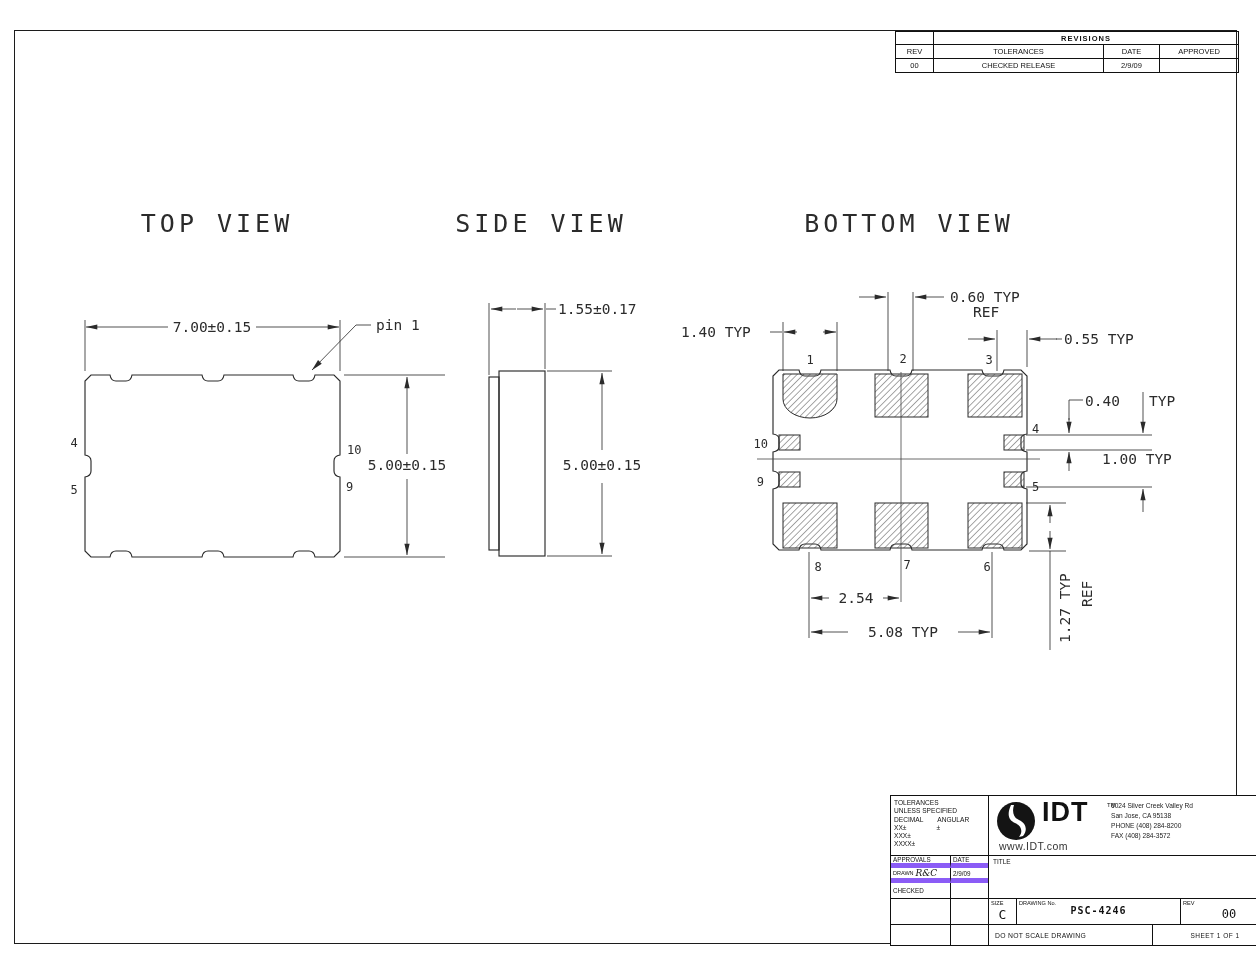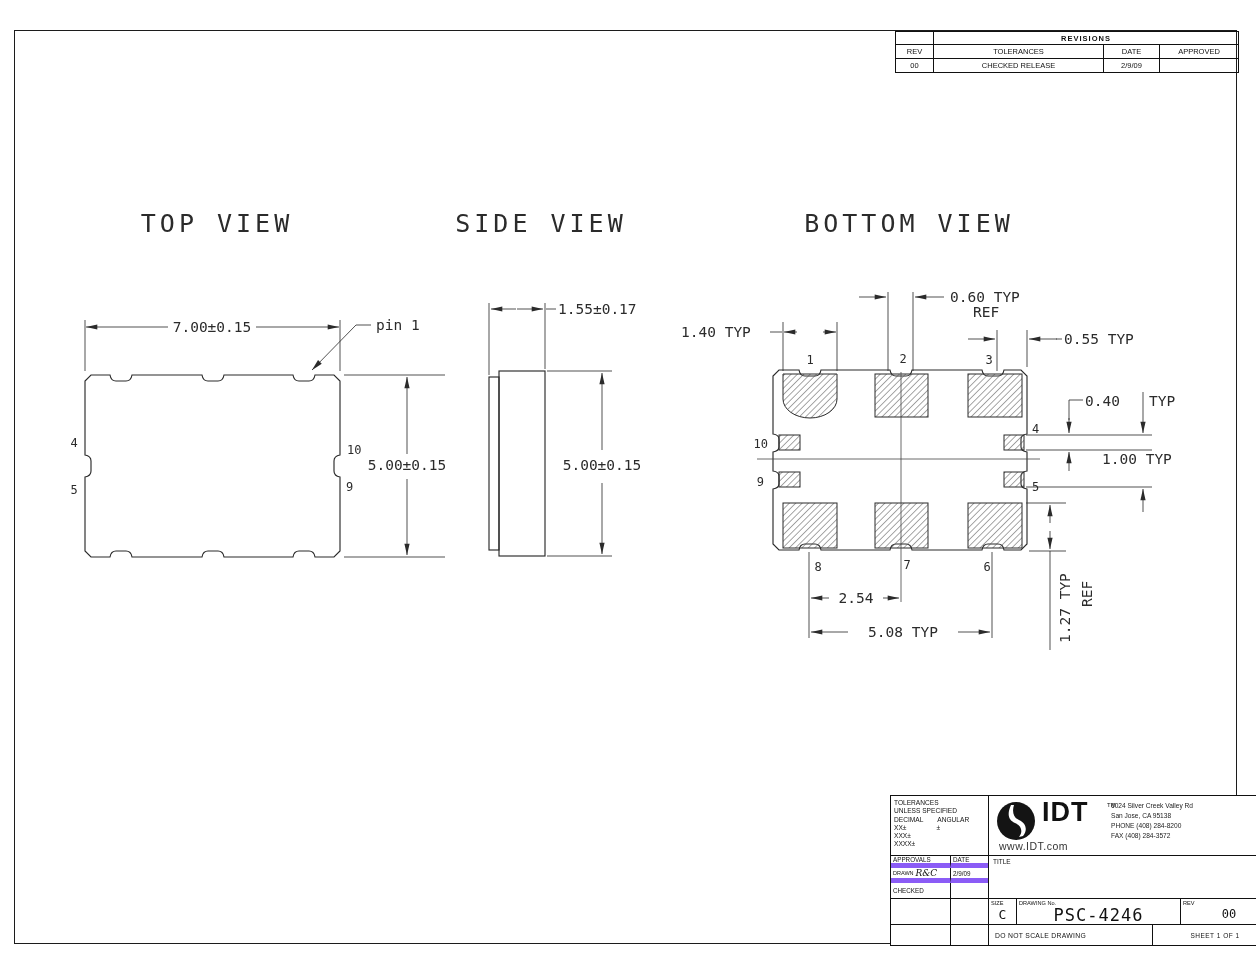--- a/index.html
+++ b/index.html
@@ -48,21 +48,21 @@
   .titlelabel{position:absolute;left:4px;top:2px;font-size:6.5px;font-family:"Liberation Sans",sans-serif;}
   .titlelines{margin:2px 0 0 34px;font-size:10.5px;line-height:13.2px;}
   .l3{width:98px;border-right:1px solid #111;display:grid;grid-template-columns:60px 1fr;}
   .l3 div{border-right:1px solid #111;}
   .l3 div:last-child{border-right:none;}
   .szc{width:28px;border-right:1px solid #111;position:relative;}
   .dwgc{width:164px;border-right:1px solid #111;position:relative;}
   .revc{flex:1;position:relative;}
   .mini{position:absolute;left:2px;top:1px;font-size:5.6px;}
   .szv{position:absolute;left:0;right:0;top:8px;text-align:center;font-size:13px;font-family:"DejaVu Sans Mono",monospace;}
-  .dwgv{position:absolute;left:0;right:0;top:6px;text-align:center;font-size:17px;letter-spacing:1px;font-family:"DejaVu Sans Mono",monospace;}
+  .dwgv{position:absolute;left:0;right:0;top:6px;text-align:center;font-size:10px;letter-spacing:1px;font-family:"DejaVu Sans Mono",monospace;font-weight:bold;}
   .revv{position:absolute;left:0;right:0;top:8px;text-align:center;font-size:12px;font-family:"DejaVu Sans Mono",monospace;}
   .notec{width:164px;border-right:1px solid #111;display:flex;align-items:center;padding-left:6px;font-size:6.8px;letter-spacing:.3px;}
   .sheetc{flex:1;display:flex;align-items:center;justify-content:center;font-size:6.5px;letter-spacing:.5px;}
 </style>
 </head>
 <body>
 
 <div class="frame"></div>
 
 <svg class="drawing" width="1256" height="973" viewBox="0 0 1256 973">

